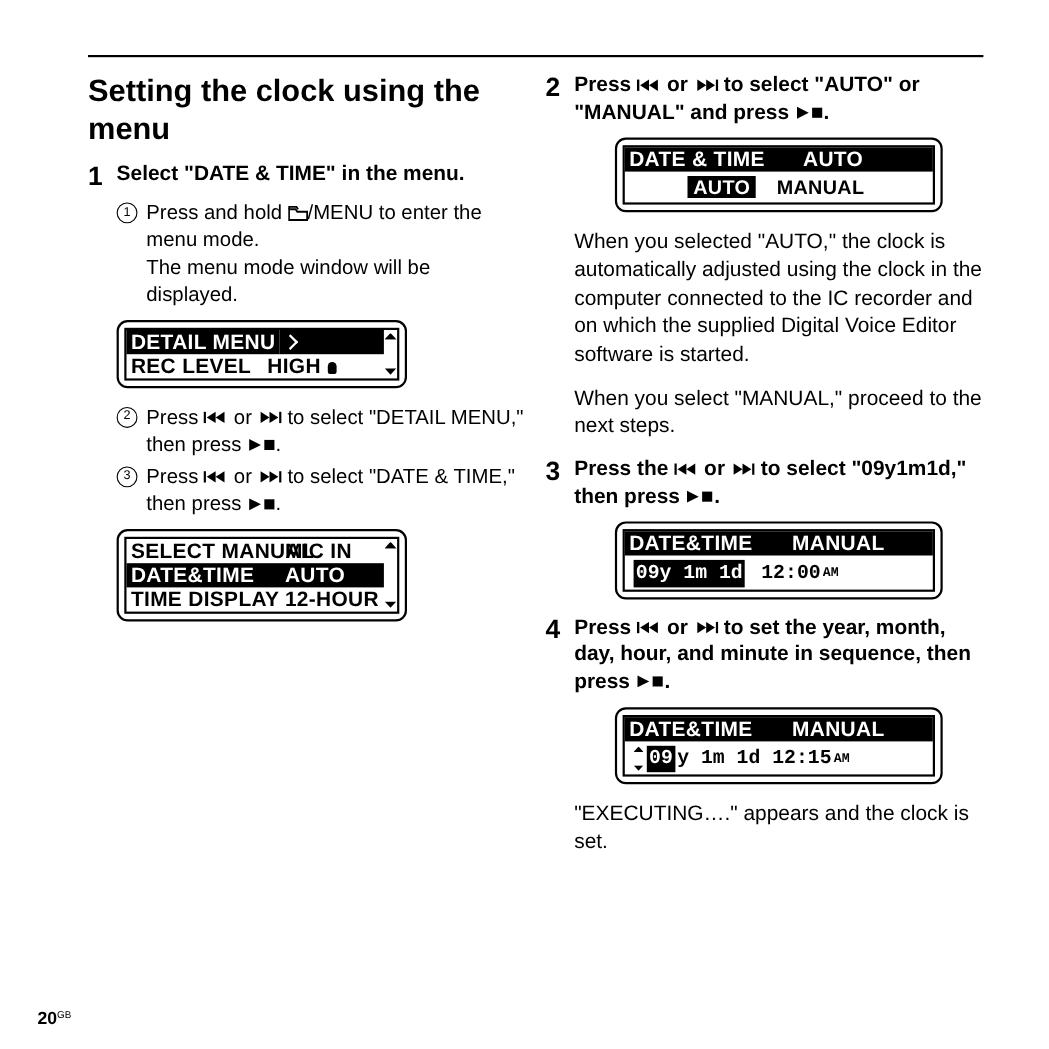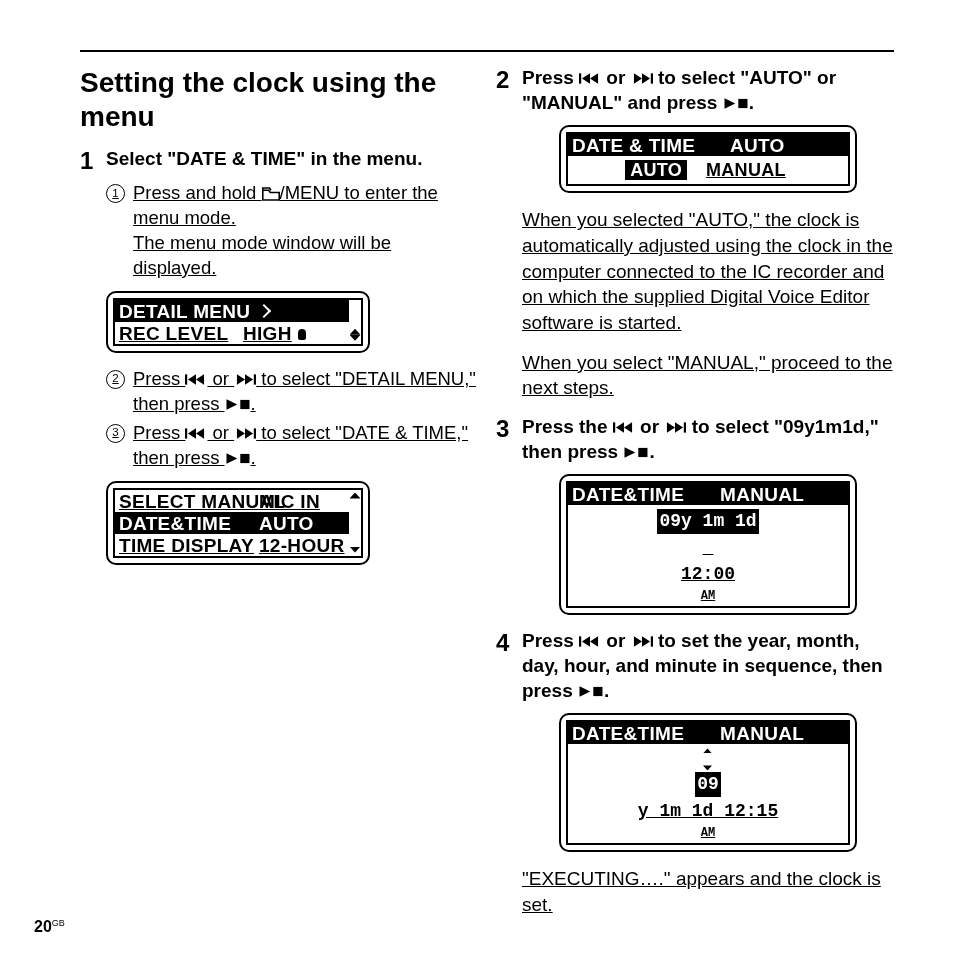--- a/index.html
+++ b/index.html
@@ -54,21 +54,20 @@
   }
   .step-head {
     font-size: 19px;
     font-weight: 700;
     line-height: 1.3;
   }
   .step-body {
     padding-left: 26px;
     font-size: 18.5px;
     line-height: 1.35;
-    text-decoration: underline;
   }
   .substep {
     display: flex;
     margin: 4px 0;
   }
   .circ {
     width: 17px; height: 17px;
     border: 1.3px solid #000;
     border-radius: 50%;
     display: inline-flex;
@@ -186,21 +185,20 @@
   }
   .time-row {
     font-family: "Courier New", monospace;
     font-weight: 600;
     font-size: 18px;
     padding: 4px 8px 2px 8px;
     display:flex;
     align-items:center;
     gap:2px;
     letter-spacing: 0px;
-    flex-direction: column;
   }
   .time-row .am { font-size: 12px; }
   .updown { display:inline-flex; flex-direction:column; align-items:center; gap:0; line-height:0; margin-right:1px;}
   .updown span { width:9px; height:5px; }
   .invval { background:#000; color:#fff; padding:0 2px; }
 </style>
 </head>
 <body>
 
 <div class="page">
@@ -222,21 +220,21 @@
             <span>Press and hold </span><svg class="folder" viewBox="0 0 24 18">
                 <path d="M1 4h8l2 3h12v10H1z" fill="none" stroke="#000" stroke-width="2.2"></path>
                 <path d="M1 4V1h9l2 3" fill="none" stroke="#000" stroke-width="2.2"></path>
               </svg><span>/MENU to enter the menu mode.</span>
             <span class="after">The menu mode window will be displayed.</span>
           </span>
         </div>
 
         <div class="lcd-wrap left">
           <div class="lcd">
-              <div class="lcd-inner" style="display:flex;align-items:flex-end;">
+              <div class="lcd-inner" style="display:flex;">
             <div style="flex:1;">
               <div class="lcd-row">
                     <span class="cell left inv">DETAIL MENU</span>
                     <span class="cell right inv">
                       <span class="chev"></span>
                     </span>
                   </div>
               <div class="lcd-row">
                     <span class="cell left" style="width:116px;">REC LEVEL</span>
                     <span class="cell right">

